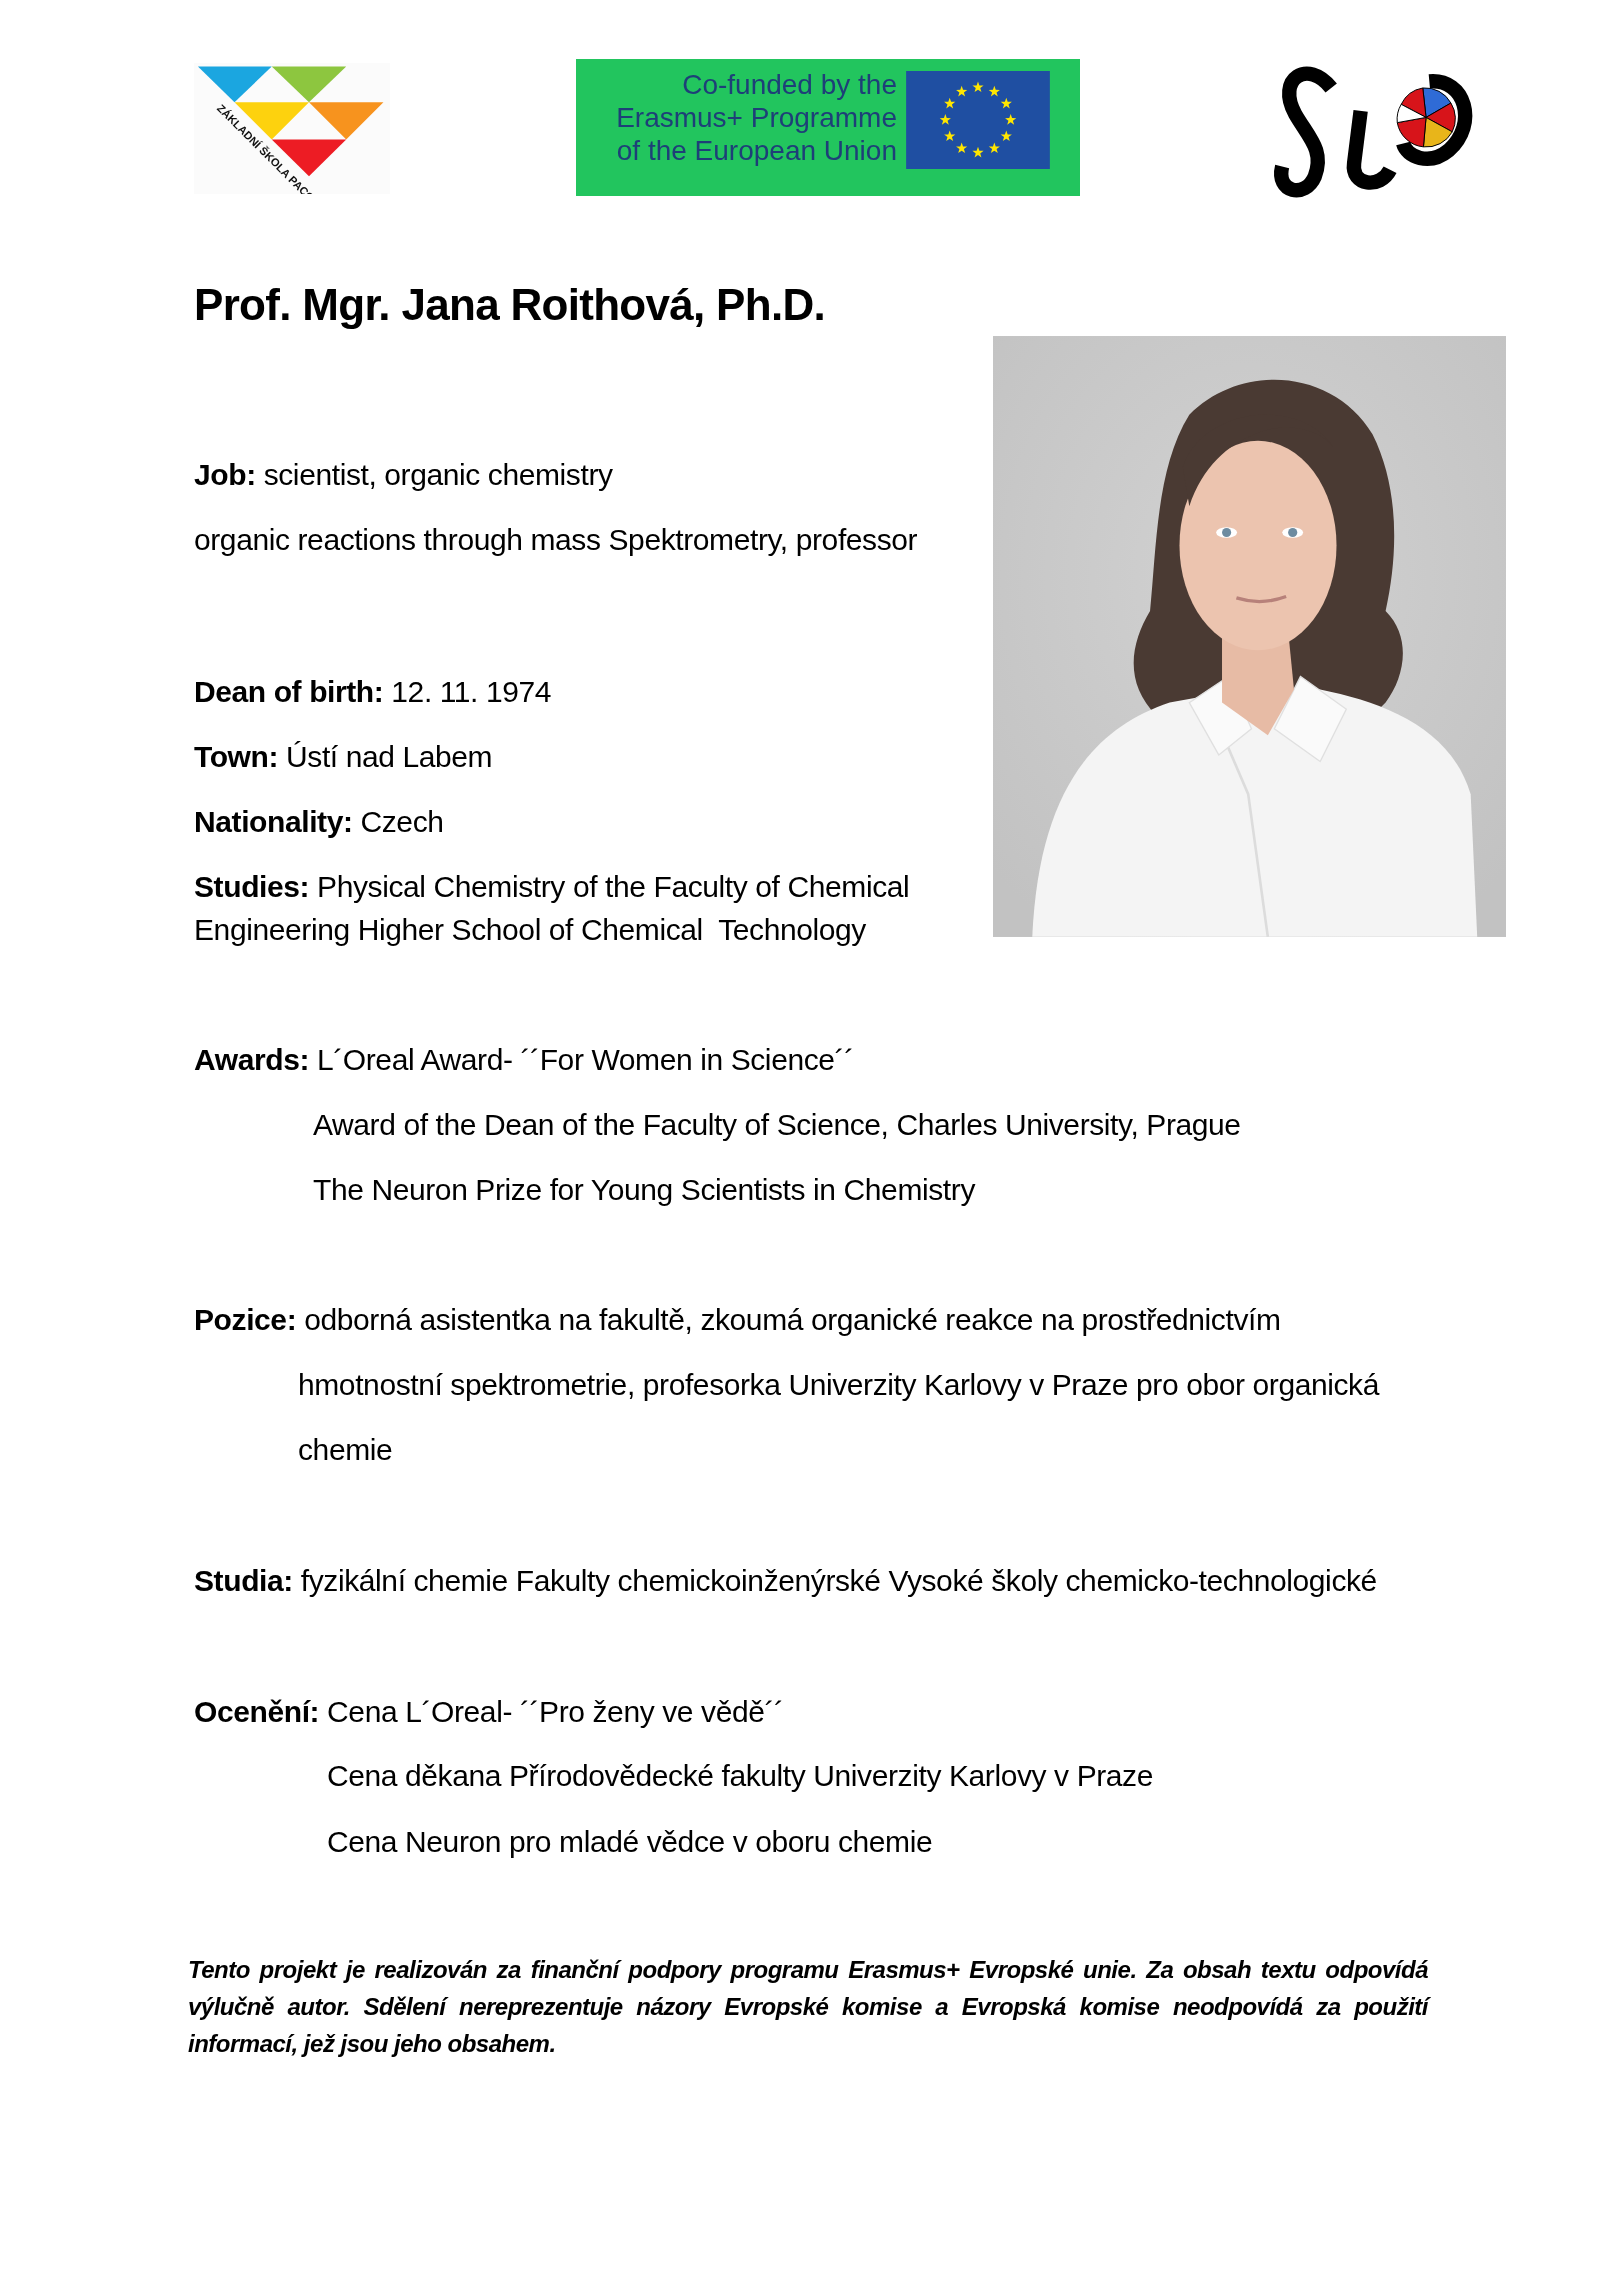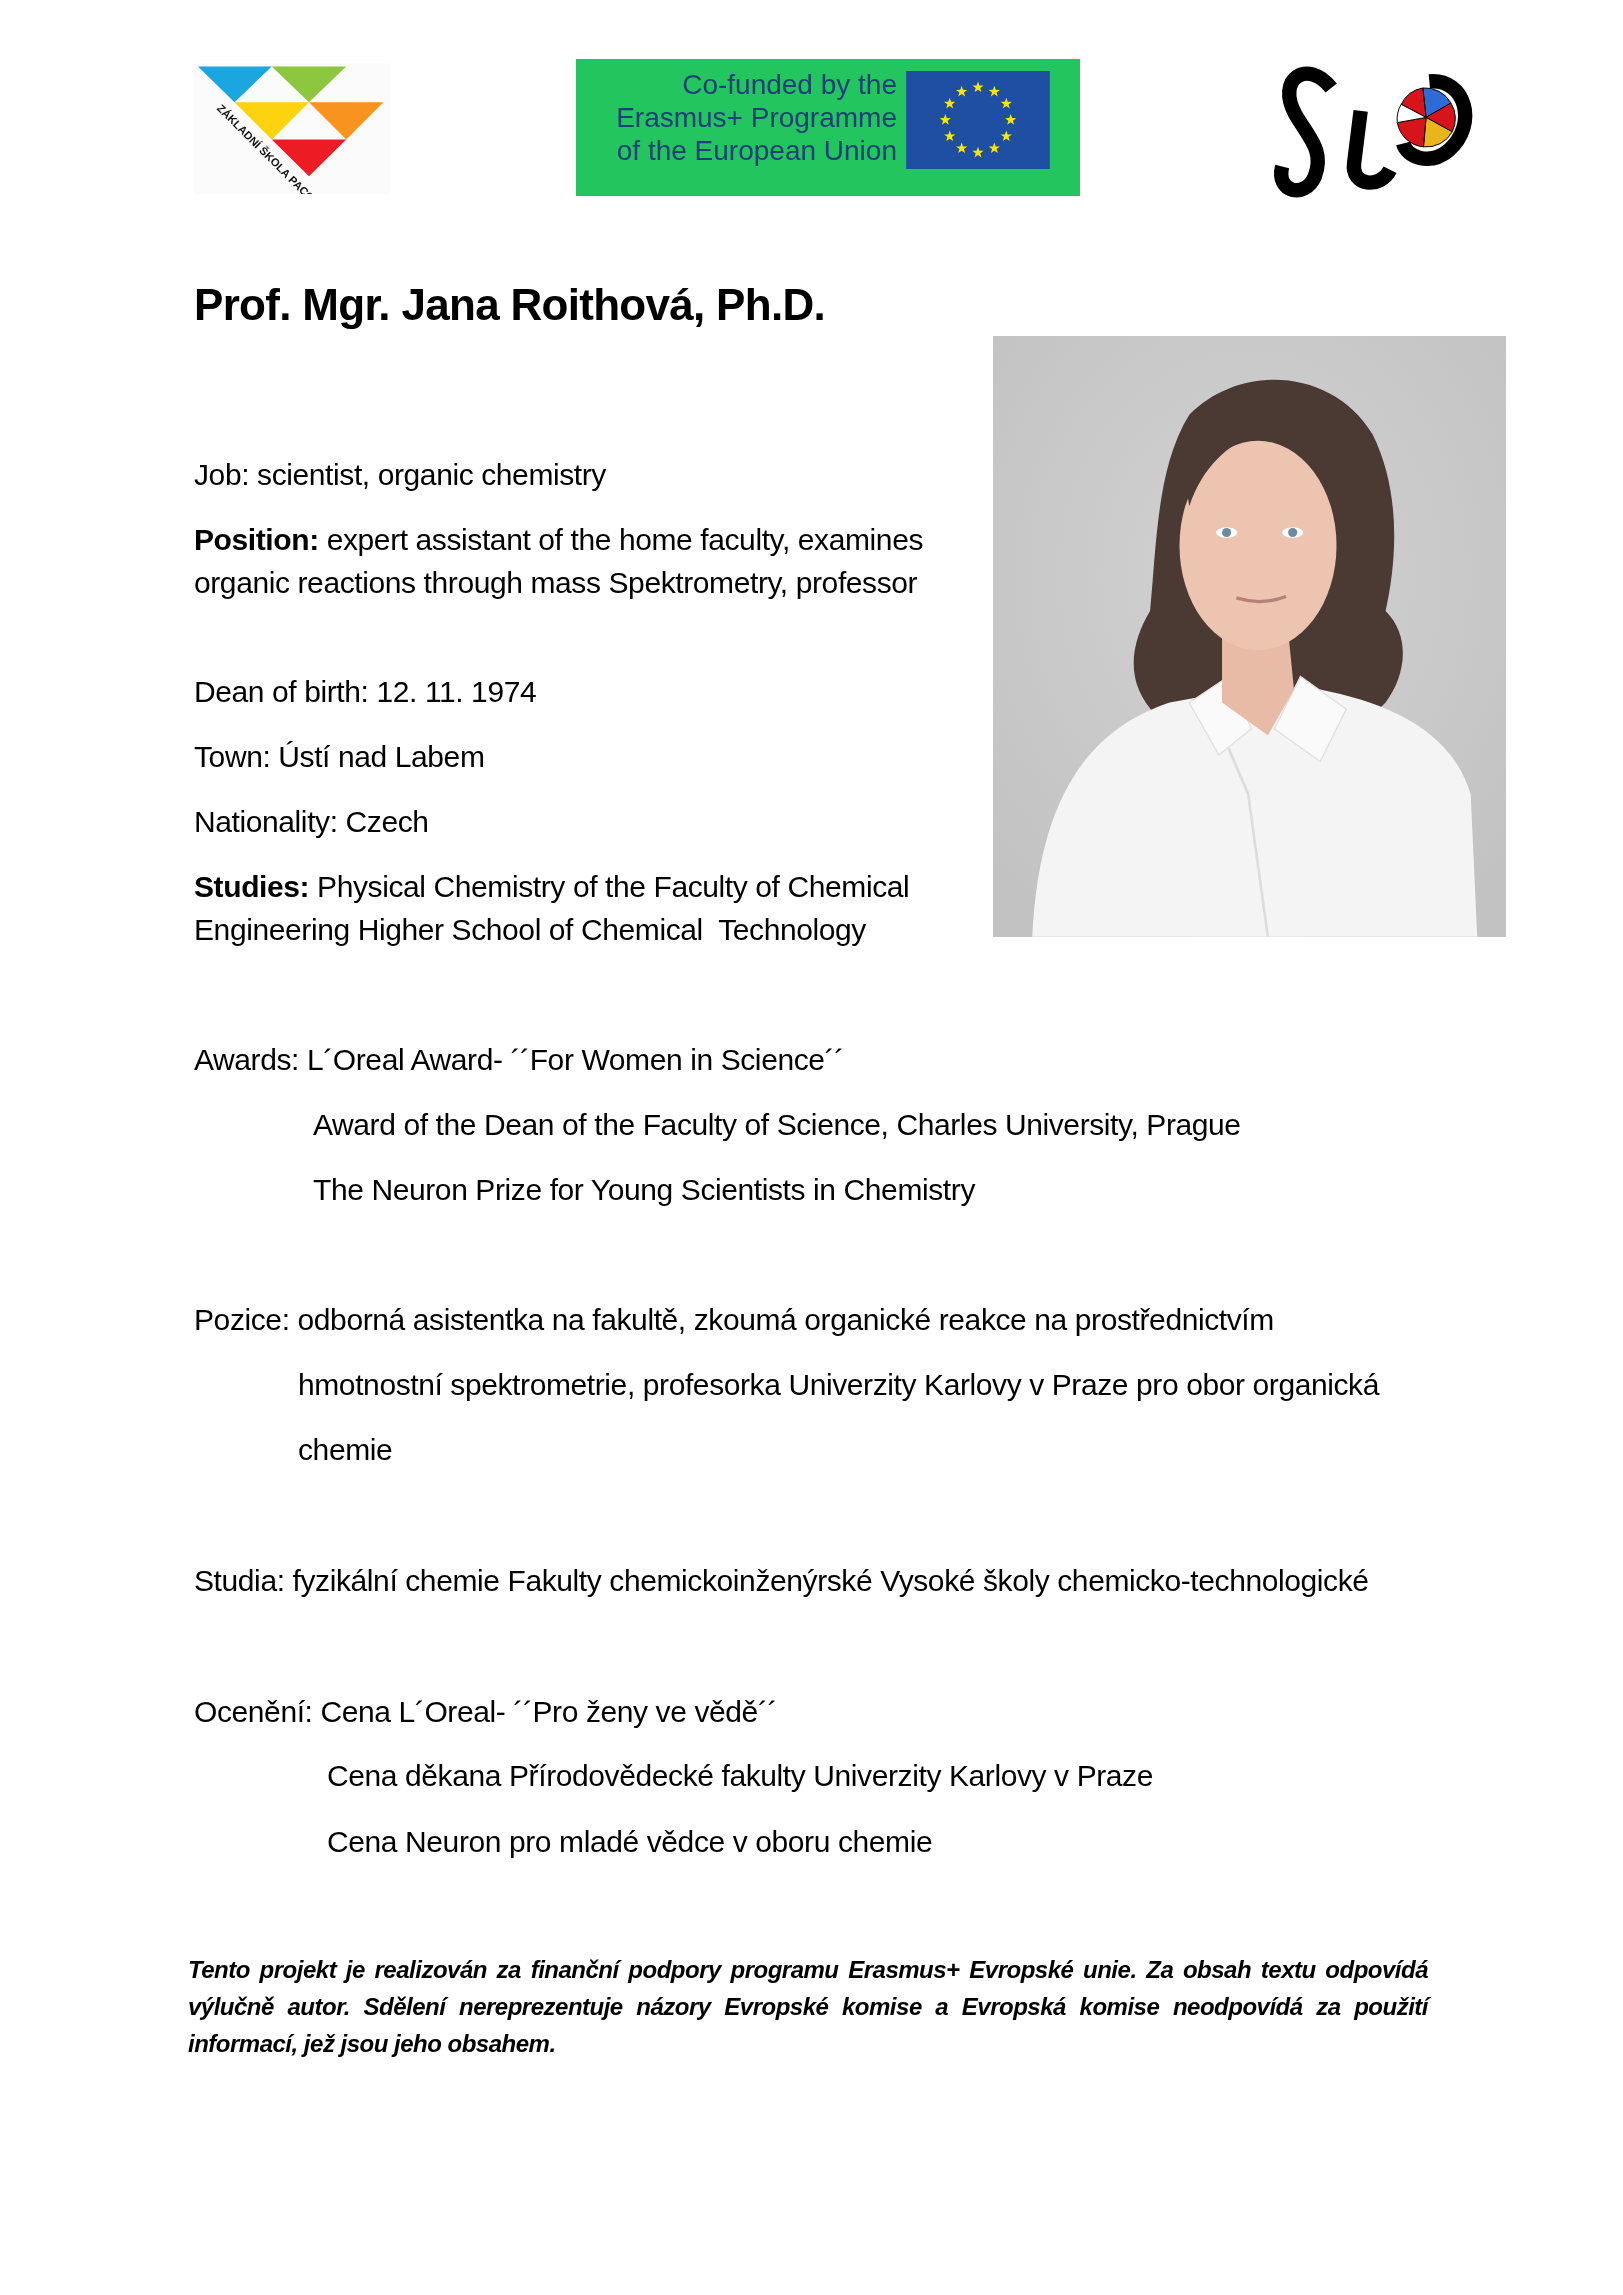--- a/index.html
+++ b/index.html
@@ -28,21 +28,21 @@
   }
 
   
   #photo { left: 993px; top: 336px; width: 513px; height: 601px; overflow: hidden; background: #c9c9c9; }
 
   
   .line {
     position: absolute; font-size: 30px; line-height: 43px; white-space: nowrap;
     letter-spacing: -0.4px;
   }
-  .line b { font-weight: normal; }
+  .line b { font-weight: bold; }
   .para { position: absolute; font-size: 30px; line-height: 43px; letter-spacing: -0.4px; }
 
   #footer {
     position: absolute; left: 188px; top: 1951px; width: 1240px;
     font-size: 24px; line-height: 37px; font-weight: bold; font-style: italic;
     text-align: justify; letter-spacing: -0.5px;
   }
 </style>
 </head>
 <body>
@@ -134,24 +134,20 @@
     <path d="M372,400 Q410,412 448,398" fill="none" stroke="#b7817a" stroke-width="5"></path>
   </svg>
 </div>
 
 <div class="line" style="left:194px;top:453px;">
   <b>Job:</b>
   <span>scientist, organic chemistry</span>
 </div>
 
 <div class="para" style="left:194px;top:518px;width:785px;">
-  <div style="white-space:nowrap">
-    <b>Position:</b>
-    <span>expert assistant of the home faculty, examines</span>
-  </div>
   <div style="white-space:nowrap">organic reactions through mass Spektrometry, professor</div>
 </div>
 
 <div class="line" style="left:194px;top:670px;">
   <b>Dean of birth:</b>
   <span>12. 11. 1974</span>
 </div>
 
 <div class="line" style="left:194px;top:735px;">
   <b>Town:</b>

